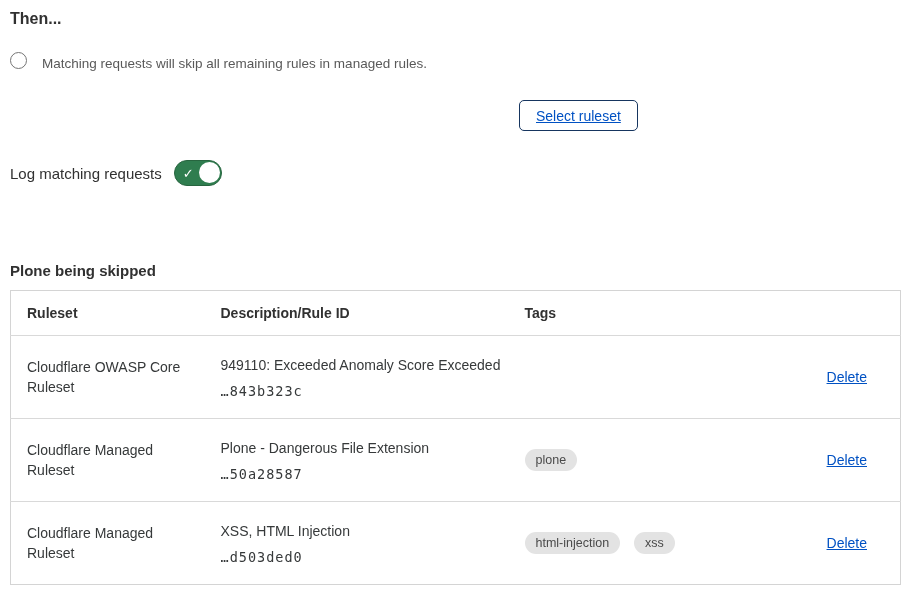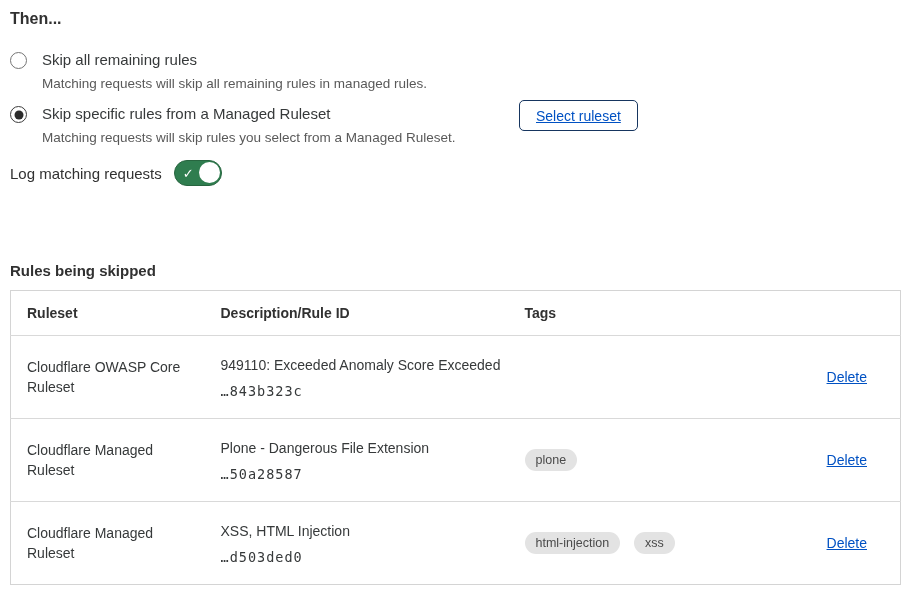--- a/index.html
+++ b/index.html
@@ -121,44 +121,36 @@
 </head>
 <body>
 
 <div class="page">
 
   <h2 class="then-heading">Then...</h2>
 
   <div class="option option-0">
     <span class="radio"></span>
     <div class="option-text">
-      <div class="option-label">Skip all remaining rules</div>
       <div class="option-desc">Matching requests will skip all remaining rules in managed rules.</div>
     </div>
   </div>
 
-  <div class="option option-1">
-    <span class="radio checked"></span>
-    <div class="option-text">
-      <div class="option-label">Skip specific rules from a Managed Ruleset</div>
-      <div class="option-desc">Matching requests will skip rules you select from a Managed Ruleset.</div>
-    </div>
-  </div>
 
   <button class="select-ruleset-btn">Select ruleset</button>
 
   <div class="toggle-row">
     <span class="toggle-label">Log matching requests</span>
     <span class="toggle">
       <span class="check">✓</span>
       <span class="knob"></span>
     </span>
   </div>
 
-  <h3 class="rules-heading">Rules being skipped</h3>
+  <h3 class="rules-heading">Plone being skipped</h3>
 
   <table class="rules">
     <colgroup>
       <col class="col-ruleset">
         <col class="col-desc">
         <col class="col-tags">
         <col class="col-action">
     </colgroup>
     <thead>
       <tr>

